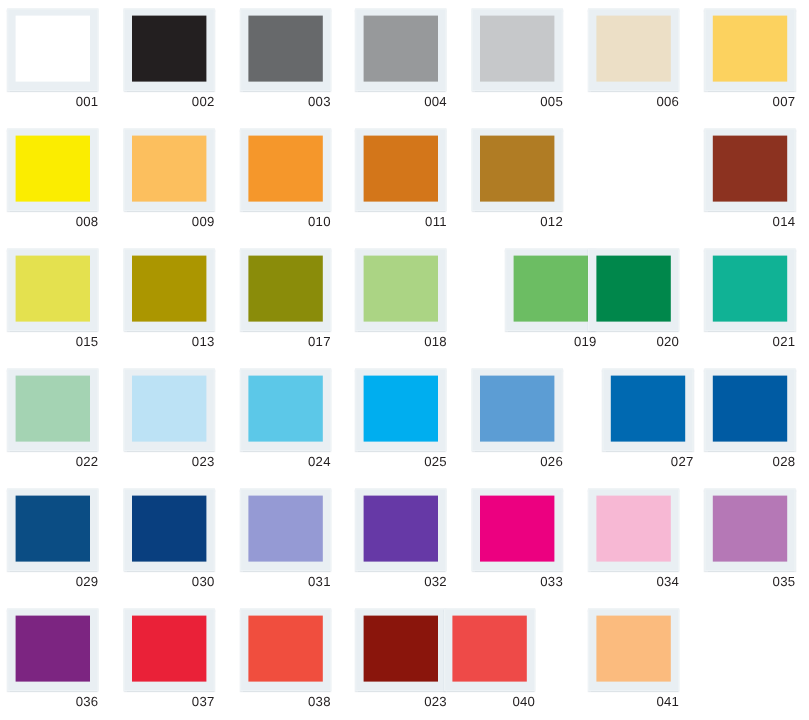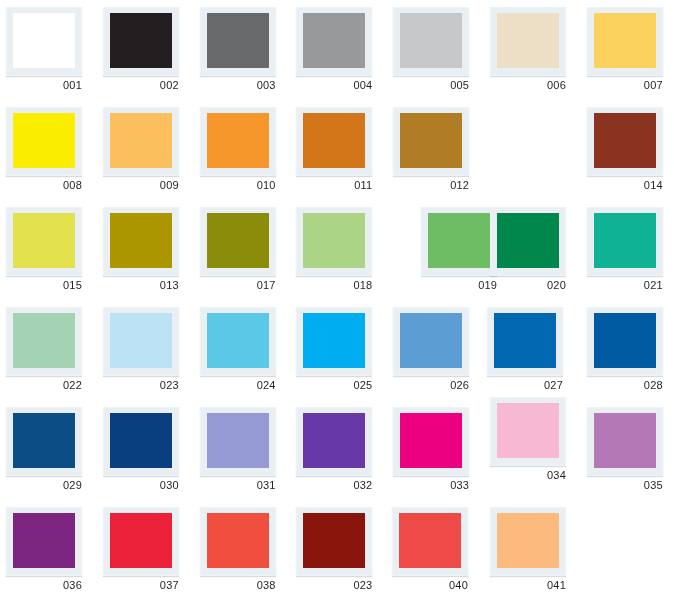--- a/index.html
+++ b/index.html
@@ -209,21 +209,21 @@
         <div class="swatch-color" style="background: rgb(0, 174, 239);"></div>
       </div>
       <div class="swatch-label">025</div>
     </div>
     <div class="swatch-cell" style="left: 393.2px; top: 307px;">
       <div class="swatch-frame">
         <div class="swatch-color" style="background: rgb(92, 157, 212);"></div>
       </div>
       <div class="swatch-label">026</div>
     </div>
-    <div class="swatch-cell" style="left: 487px; top: 307px;">
+    <div class="swatch-cell" style="left: 502px; top: 307px;">
       <div class="swatch-frame">
         <div class="swatch-color" style="background: rgb(0, 105, 177);"></div>
       </div>
       <div class="swatch-label">027</div>
     </div>
     <div class="swatch-cell" style="left: 586.8px; top: 307px;">
       <div class="swatch-frame">
         <div class="swatch-color" style="background: rgb(0, 91, 163);"></div>
       </div>
       <div class="swatch-label">028</div>
@@ -251,21 +251,21 @@
         <div class="swatch-color" style="background: rgb(102, 57, 166);"></div>
       </div>
       <div class="swatch-label">032</div>
     </div>
     <div class="swatch-cell" style="left: 393.2px; top: 407px;">
       <div class="swatch-frame">
         <div class="swatch-color" style="background: rgb(236, 0, 128);"></div>
       </div>
       <div class="swatch-label">033</div>
     </div>
-    <div class="swatch-cell" style="left: 490px; top: 397px;">
+    <div class="swatch-cell" style="left: 490px; top: 407px;">
       <div class="swatch-frame">
         <div class="swatch-color" style="background: rgb(247, 184, 212);"></div>
       </div>
       <div class="swatch-label">034</div>
     </div>
     <div class="swatch-cell" style="left: 586.8px; top: 407px;">
       <div class="swatch-frame">
         <div class="swatch-color" style="background: rgb(181, 120, 182);"></div>
       </div>
       <div class="swatch-label">035</div>
@@ -287,21 +287,21 @@
         <div class="swatch-color" style="background: rgb(240, 78, 62);"></div>
       </div>
       <div class="swatch-label">038</div>
     </div>
     <div class="swatch-cell" style="left: 296.4px; top: 507px;">
       <div class="swatch-frame">
         <div class="swatch-color" style="background: rgb(138, 21, 12);"></div>
       </div>
       <div class="swatch-label">023</div>
     </div>
-    <div class="swatch-cell" style="left: 392px; top: 507px; text-decoration: underline;">
+    <div class="swatch-cell" style="left: 370px; top: 507px; text-decoration: underline;">
       <div class="swatch-frame">
         <div class="swatch-color" style="background: rgb(238, 74, 72);"></div>
       </div>
       <div class="swatch-label">040</div>
     </div>
     <div class="swatch-cell" style="left: 490px; top: 507px;">
       <div class="swatch-frame">
         <div class="swatch-color" style="background: rgb(251, 187, 126);"></div>
       </div>
       <div class="swatch-label">041</div>

